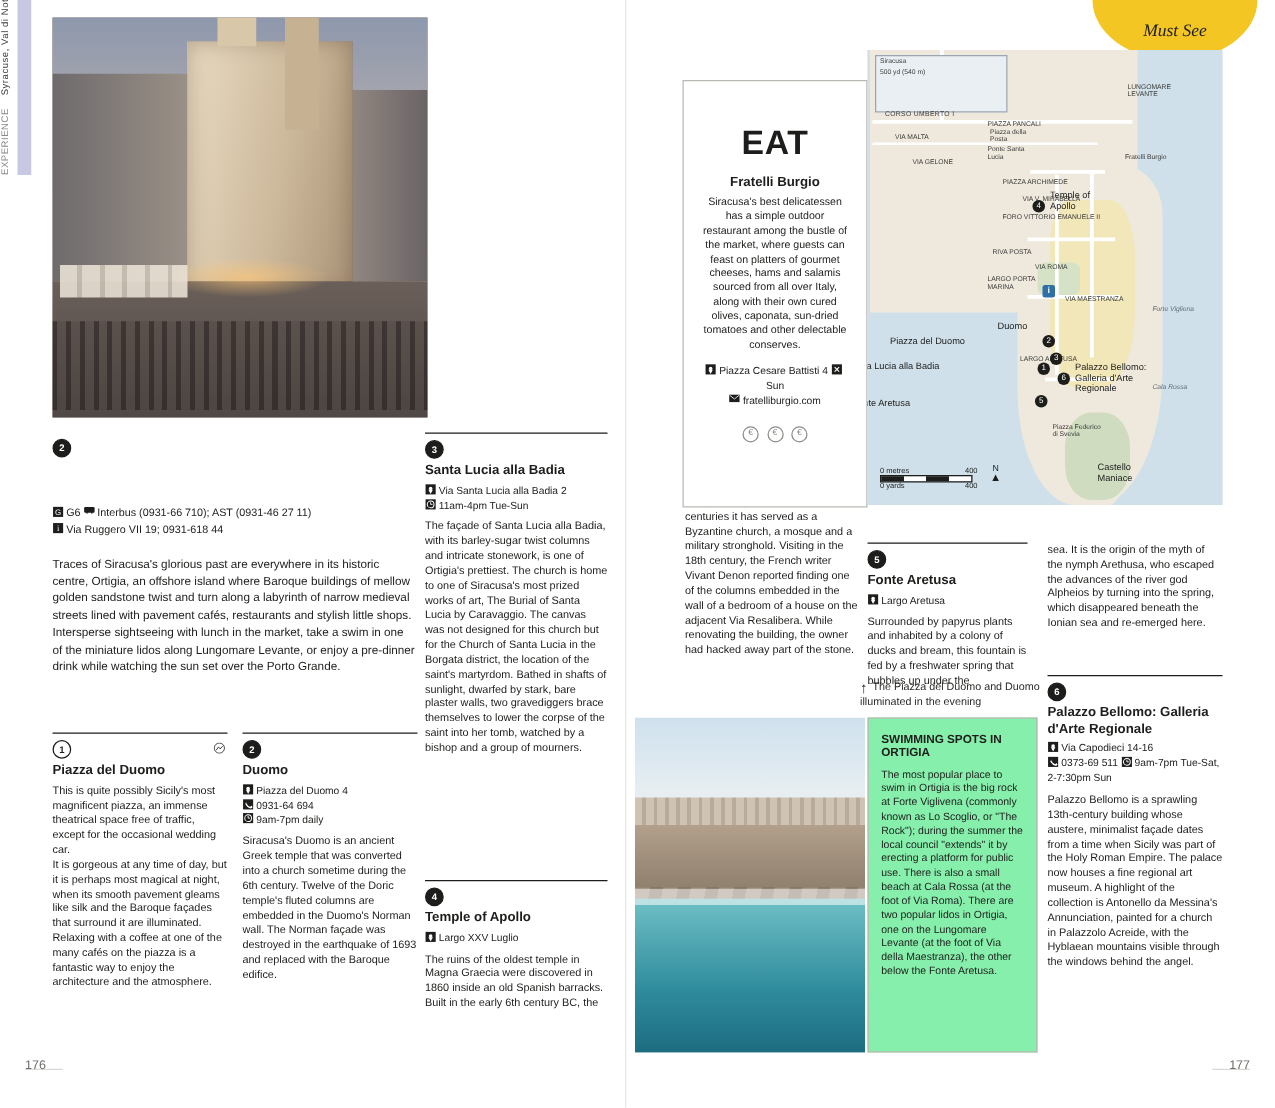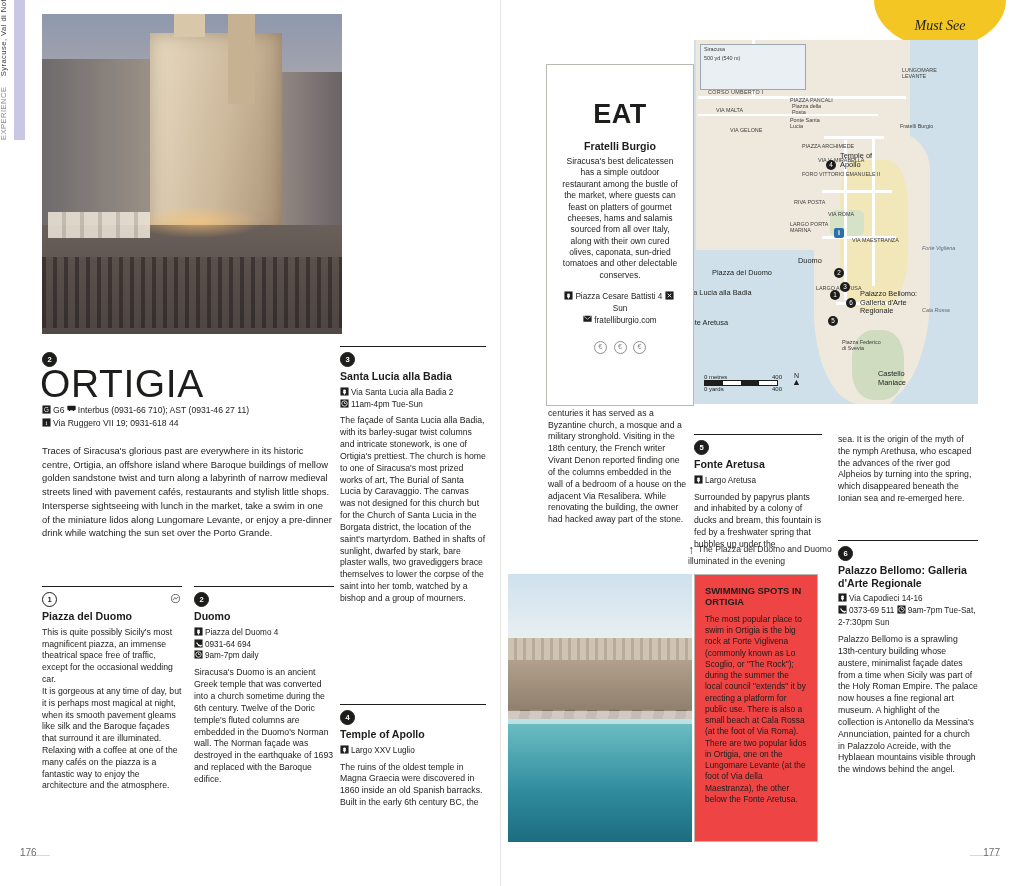--- a/index.html
+++ b/index.html
@@ -133,22 +133,22 @@
     position:absolute;width:10px;height:10px;border-radius:50%;
     background:#1d1d1b;color:#fff;font-size:6.4px;line-height:10px;text-align:center;
   }
   .map-i{position:absolute;width:10px;height:10px;border-radius:2px;background:#2f6fa8;color:#fff;font-size:7px;line-height:10px;text-align:center;font-weight:bold;}
   .scalebar{position:absolute;left:704px;top:374px;font-size:6px;color:#1d1d1b;}
   .scale-line{width:72px;height:4px;background:linear-gradient(90deg,#1d1d1b 0 18px,#fff 18px 36px,#1d1d1b 36px 54px,#fff 54px 72px);border:.5px solid #1d1d1b;}
   .northarrow{position:absolute;left:792px;top:372px;font-size:7px;text-align:center;}
 
   
   .swimbox{
-    position:absolute;left:694px;top:574px;width:124px;height:268px;
-    border:1px solid #b9b9b4;background:#ef4444;padding:10px 10px 17px 10px;box-sizing:border-box;
+    position:absolute;left:694px;top:574px;width:136px;height:268px;
+    border:1px solid #b9b9b4;background:#86efac;padding:10px 10px 17px 10px;box-sizing:border-box;
   }
   .swim-title{font-size:9.4px;font-weight:bold;line-height:1.22;margin-bottom:6px;}
   .swim-body{font-size:8.4px;line-height:1.34;}
 
   
   .photo2{position:absolute;left:508px;top:574px;width:184px;height:268px;overflow:hidden;}
   .p2-sky{position:absolute;inset:0;background:linear-gradient(#cfe1ee 0%,#eaf0f2 26%,#8fc3c9 40%,#57a6ae 62%,#2f7f8d 100%);}
   .p2-town{position:absolute;left:0;top:24%;width:100%;height:10%;background:repeating-linear-gradient(90deg,#cfc4b4 0 6px,#b9ab9b 6px 9px);}
   .p2-rocks{position:absolute;left:0;top:32%;width:100%;height:22%;background:linear-gradient(#b2a08c,#8a7a68);}
   .p2-rocks:after{content:"";position:absolute;left:0;bottom:-6%;width:100%;height:20%;
@@ -194,21 +194,20 @@
 
   <div class="caption-box" data-interactable="false">
     <div class="caption" data-interactable="false">
       <span class="arrow" data-interactable="false">↑</span><span data-interactable="false">The Piazza del Duomo and Duomo illuminated in the evening</span>
     </div>
   </div>
 
   <div class="ortigia-num" data-interactable="false">
     <span class="numcircle filled" data-interactable="false">2</span>
   </div>
-  <div class="ortigia-title" data-interactable="false">ORTIGIA</div>
 
   <div class="ortigia-meta" data-interactable="false">
     <div data-interactable="false">
       <span class="ico" data-interactable="false">
         <svg viewBox="0 0 10 10">
             <rect x=".5" y=".5" width="9" height="9" fill="#1d1d1b"></rect>
             <text x="5" y="7.4" font-size="7" fill="#fff" text-anchor="middle" font-family="Liberation Sans">G</text>
           </svg>
       </span><span data-interactable="false">G6</span>
       <span class="ico" data-interactable="false">

